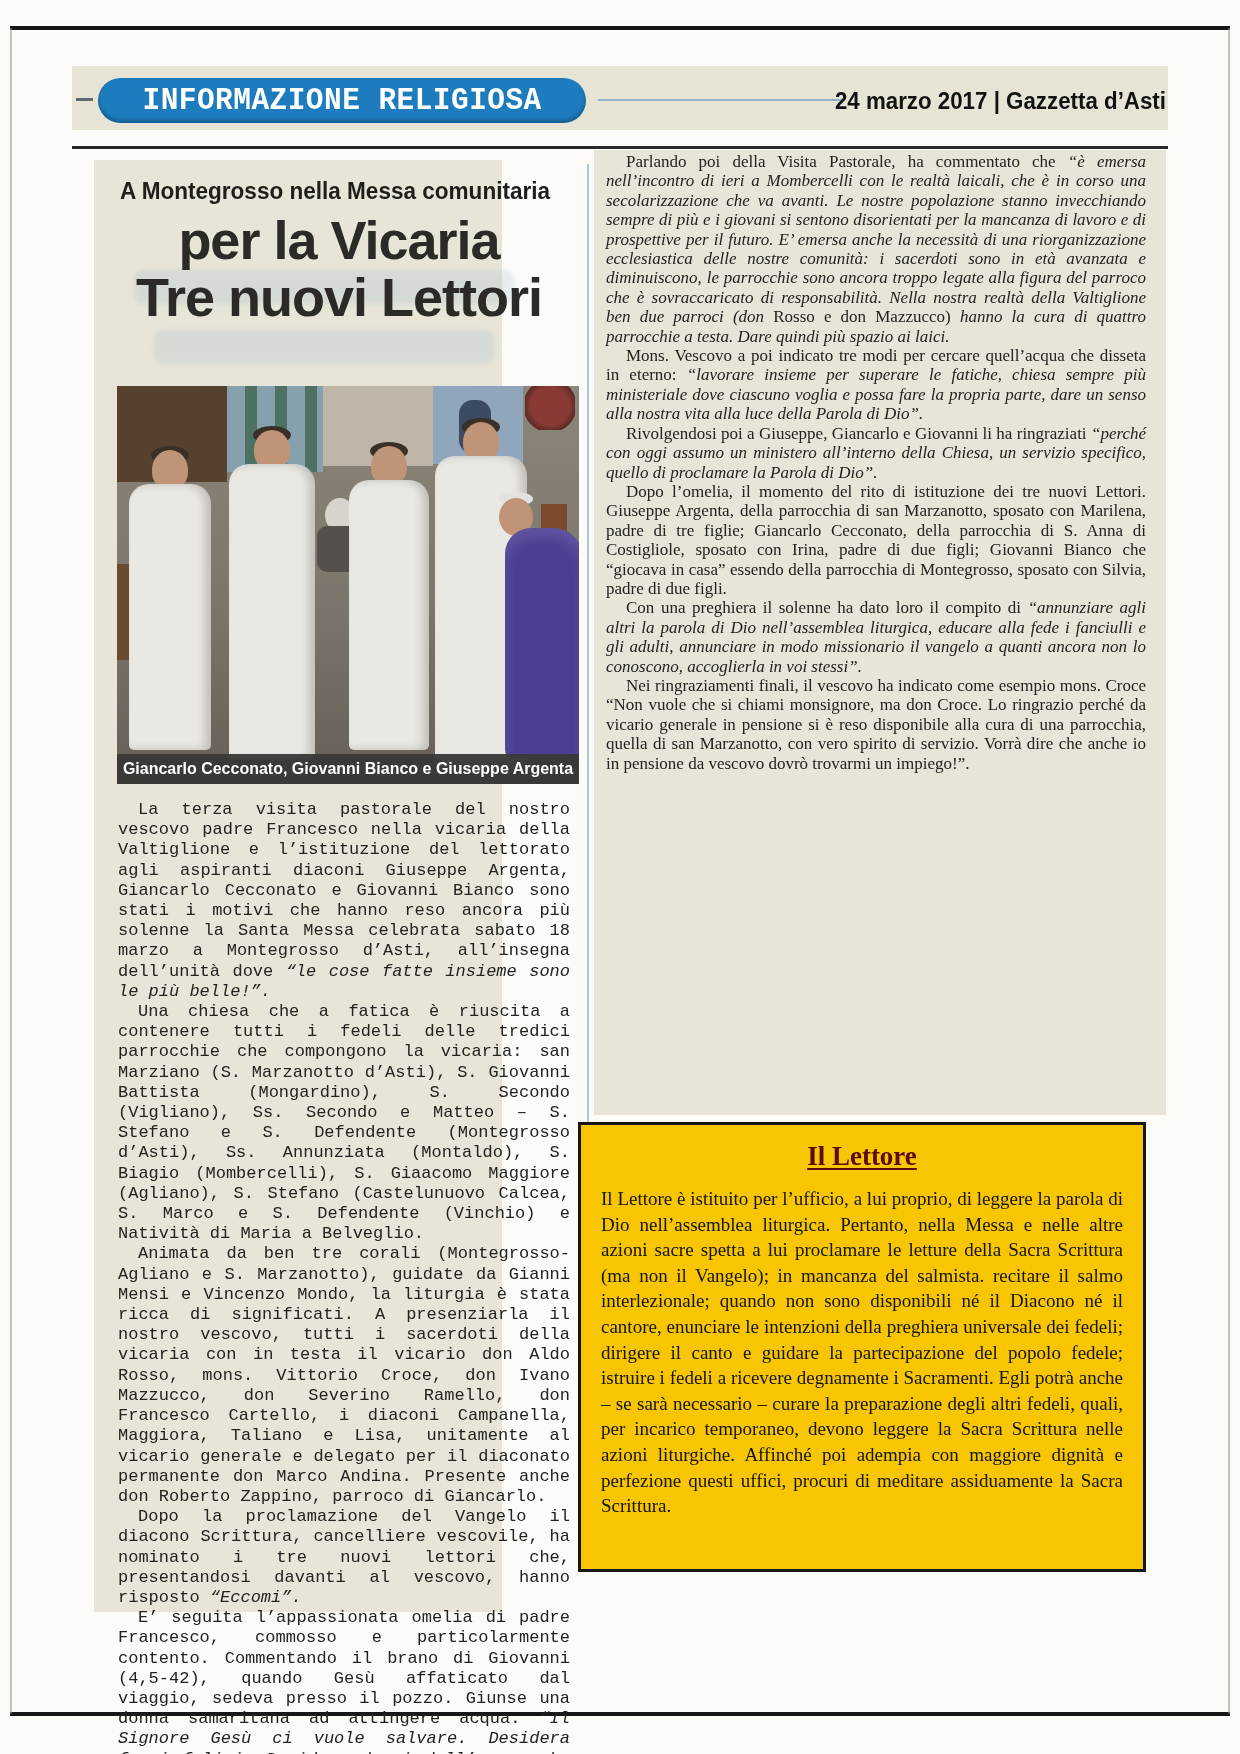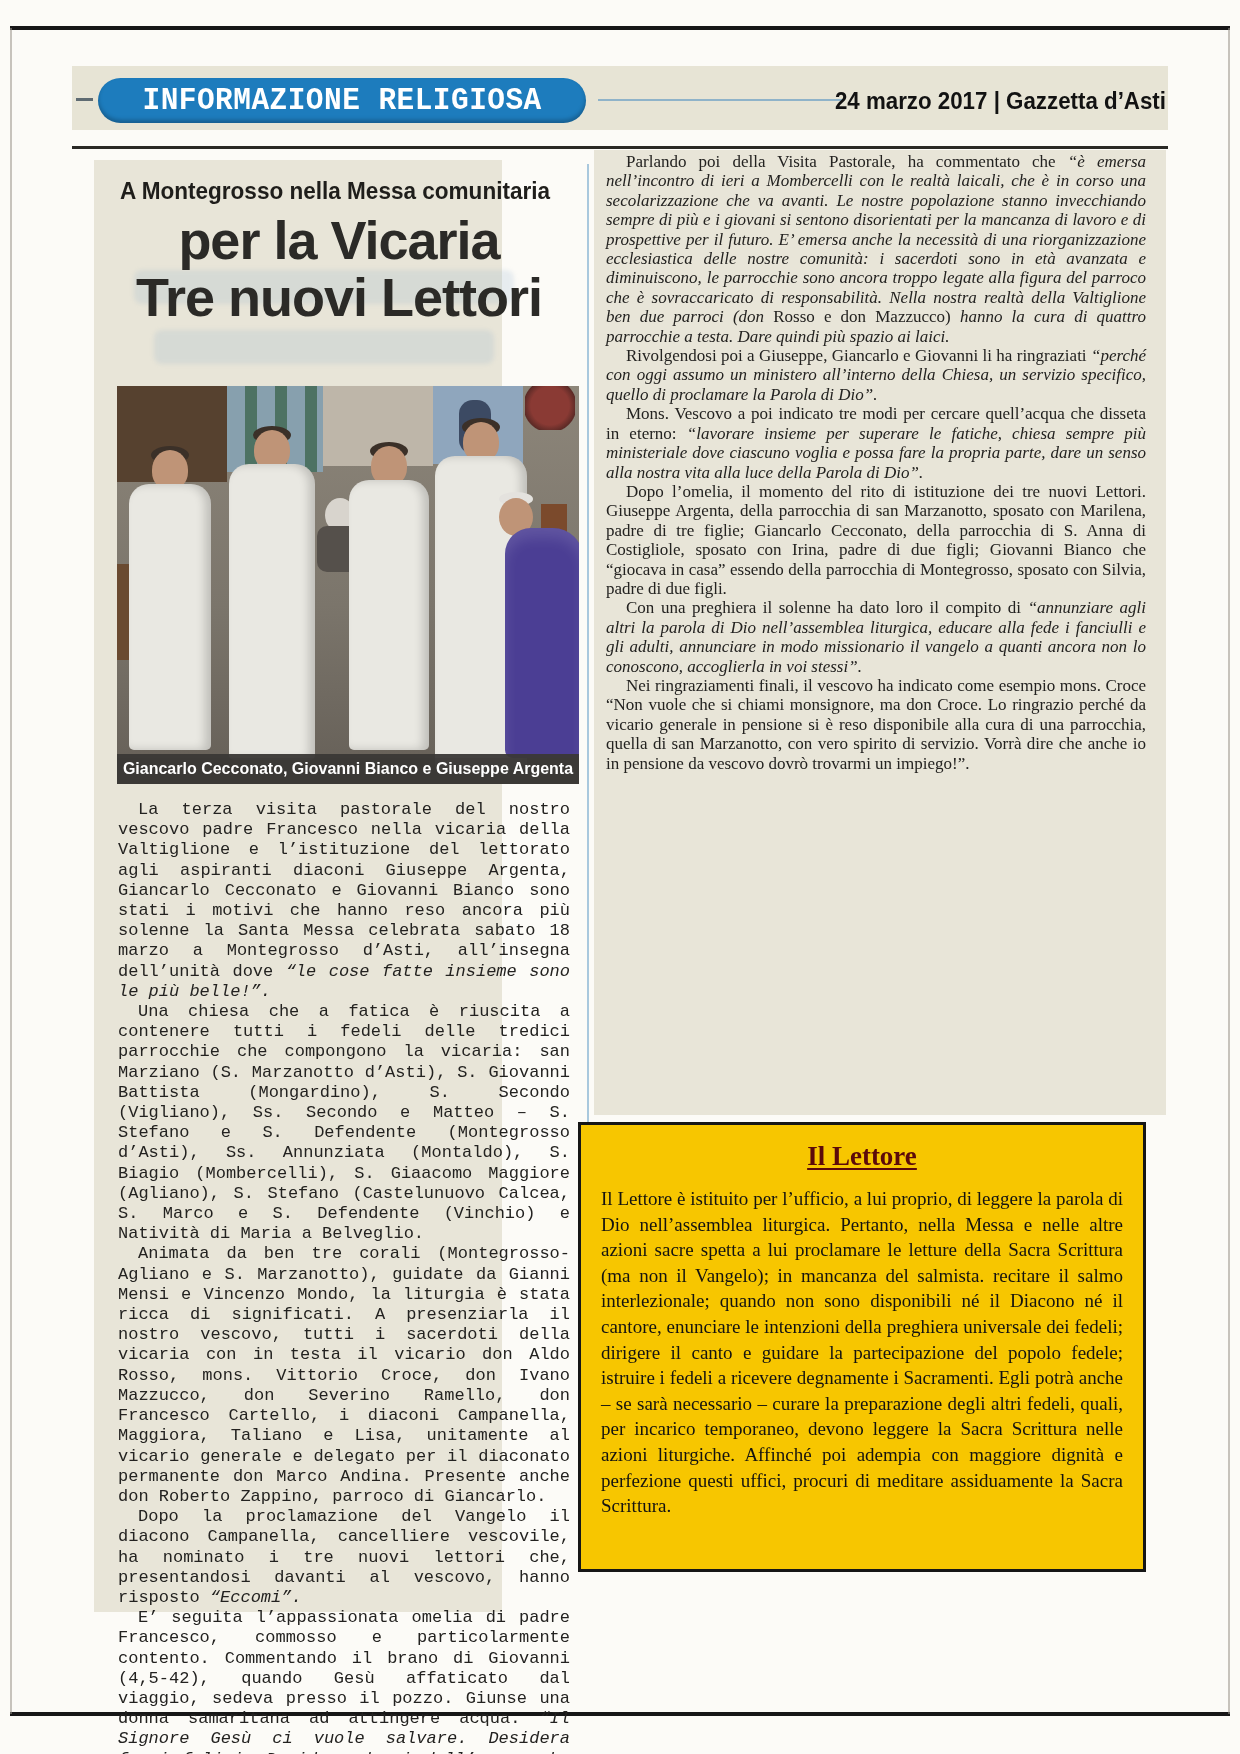--- a/index.html
+++ b/index.html
@@ -157,33 +157,33 @@
       <div class="ph-bishop"></div>
       <div class="ph-floor"></div>
 
       <div class="caption">Giancarlo Cecconato, Giovanni Bianco e Giuseppe Argenta</div>
     </div>
 
     <div class="left-text bodytext">
         <p><span>La terza visita pastorale del nostro vescovo padre Francesco nella vicaria della Valtiglione e l’istituzione del lettorato agli aspiranti diaconi Giuseppe Argenta, Giancarlo Cecconato e Giovanni Bianco sono stati i motivi che hanno reso ancora più solenne la Santa Messa celebrata sabato 18 marzo a Montegrosso d’Asti, all’insegna dell’unità dove </span><span class="it">“le cose fatte insieme sono le più belle!”.</span></p>
         <p><span>Una chiesa che a fatica è riuscita a contenere tutti i fedeli delle tredici parrocchie che compongono la vicaria: san Marziano (S. Marzanotto d’Asti), S. Giovanni Battista (Mongardino), S. Secondo (Vigliano), Ss. Secondo e Matteo – S. Stefano e S. Defendente (Montegrosso d’Asti), Ss. Annunziata (Montaldo), S. Biagio (Mombercelli), S. Giaacomo Maggiore (Agliano), S. Stefano (Castelunuovo Calcea, S. Marco e S. Defendente (Vinchio) e Natività di Maria a Belveglio.</span></p>
         <p><span>Animata da ben tre corali (Montegrosso-Agliano e S. Marzanotto), guidate da Gianni Mensi e Vincenzo Mondo, la liturgia è stata ricca di significati. A presenziarla il nostro vescovo, tutti i sacerdoti della vicaria con in testa il vicario don Aldo Rosso, mons. Vittorio Croce, don Ivano Mazzucco, don Severino Ramello, don Francesco Cartello, i diaconi Campanella, Maggiora, Taliano e Lisa, unitamente al vicario generale e delegato per il diaconato permanente don Marco Andina. Presente anche don Roberto Zappino, parroco di Giancarlo.</span></p>
-        <p><span>Dopo la proclamazione del Vangelo il diacono Campanella, cancelliere vescovile, ha nominato i tre nuovi lettori che, presentandosi davanti al vescovo, hanno risposto </span><span class="it">“Eccomi”.</span></p>
+        <p><span>Dopo la proclamazione del Vangelo il diacono Scrittura, cancelliere vescovile, ha nominato i tre nuovi lettori che, presentandosi davanti al vescovo, hanno risposto </span><span class="it">“Eccomi”.</span></p>
         <p><span>E’ seguita l’appassionata omelia di padre Francesco, commosso e particolarmente contento. Commentando il brano di Giovanni (4,5-42), quando Gesù affaticato dal viaggio, sedeva presso il pozzo. Giunse una donna samaritana ad attingere acqua. </span><span class="it">“Il Signore Gesù ci vuole salvare. Desidera farci felici. Desidera darci dell’acqua che noi non abbiamo. Se la beviamo, non avremo più sete in eterno, dando un senso alla nostra vita”.</span></p>
       </div>
   </div>
 
   <div class="col-rule"></div>
 
   <div class="right-block">
     <div class="right-text bodytext">
       <div>
           <p><span>Parlando poi della Visita Pastorale, ha commentato che </span><span class="it">“è emersa nell’incontro di ieri a Mombercelli con le realtà laicali, che è in corso una secolarizzazione che va avanti. Le nostre popolazione stanno invecchiando sempre di più e i giovani si sentono disorientati per la mancanza di lavoro e di prospettive per il futuro. E’ emersa anche la necessità di una riorganizzazione ecclesiastica delle nostre comunità: i sacerdoti sono in età avanzata e diminuiscono, le parrocchie sono ancora troppo legate alla figura del parroco che è sovraccaricato di responsabilità. Nella nostra realtà della Valtiglione ben due parroci (don </span><span>Rosso e don Mazzucco)</span><span class="it"> hanno la cura di quattro parrocchie a testa. Dare quindi più spazio ai laici.</span></p>
+          <p><span>Mons. Vescovo a poi indicato tre modi per cercare quell’acqua che disseta in eterno: </span><span class="it">“lavorare insieme per superare le fatiche, chiesa sempre più ministeriale dove ciascuno voglia e possa fare la propria parte, dare un senso alla nostra vita alla luce della Parola di Dio”.</span></p>
           <p><span>Rivolgendosi poi a Giuseppe, Giancarlo e Giovanni li ha ringraziati </span><span class="it">“perché con oggi assumo un ministero all’interno della Chiesa, un servizio specifico, quello di proclamare la Parola di Dio”.</span></p>
-          <p><span>Mons. Vescovo a poi indicato tre modi per cercare quell’acqua che disseta in eterno: </span><span class="it">“lavorare insieme per superare le fatiche, chiesa sempre più ministeriale dove ciascuno voglia e possa fare la propria parte, dare un senso alla nostra vita alla luce della Parola di Dio”.</span></p>
           <p><span>Dopo l’omelia, il momento del rito di istituzione dei tre nuovi Lettori. Giuseppe Argenta, della parrocchia di san Marzanotto, sposato con Marilena, padre di tre figlie; Giancarlo Cecconato, della parrocchia di S. Anna di Costigliole, sposato con Irina, padre di due figli; Giovanni Bianco che “giocava in casa” essendo della parrocchia di Montegrosso, sposato con Silvia, padre di due figli.</span></p>
           <p><span>Con una preghiera il solenne ha dato loro il compito di </span><span class="it">“annunziare agli altri la parola di Dio nell’assemblea liturgica, educare alla fede i fanciulli e gli adulti, annunciare in modo missionario il vangelo a quanti ancora non lo conoscono, accoglierla in voi stessi”.</span></p>
           <p><span>Nei ringraziamenti finali, il vescovo ha indicato come esempio mons. Croce “Non vuole che si chiami monsignore, ma don Croce. Lo ringrazio perché da vicario generale in pensione si è reso disponibile alla cura di una parrocchia, quella di san Marzanotto, con vero spirito di servizio. Vorrà dire che anche io in pensione da vescovo dovrò trovarmi un impiego!”.</span></p>
         </div>
     </div>
   </div>
 
   <div class="lettore-box">
     <h2 class="lettore-title">Il Lettore</h2>
     <div class="lettore-body">

